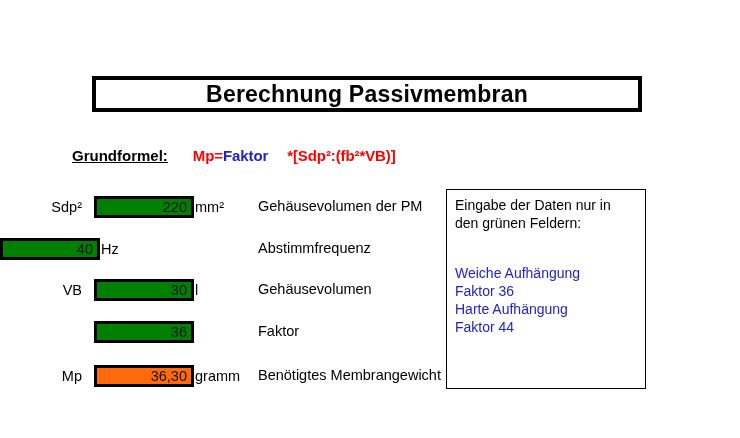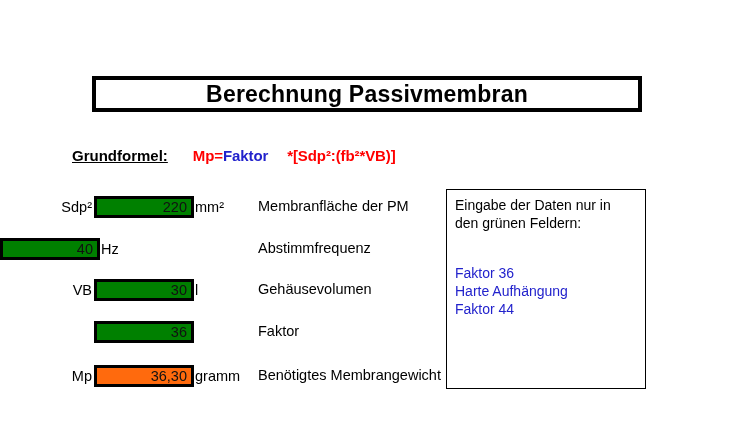--- a/index.html
+++ b/index.html
@@ -63,21 +63,21 @@
     position: absolute;
     left: 0;
     height: 26px;
     display: flex;
     align-items: center;
     font-size: 14.5px;
   }
   .row-label {
     width: 94px;
     text-align: right;
-    padding-right: 2px;
+    padding-right: 12px;
     box-sizing: border-box;
     white-space: nowrap;
   }
   .value-box {
     width: 100px;
     height: 22px;
     border: 3px solid #000000;
     box-sizing: border-box;
     display: flex;
     align-items: center;
@@ -137,21 +137,21 @@
   <span class="f-seg f-red">Mp=</span>
   <span class="f-seg f-blue">Faktor</span>
   <span class="f-seg f-red">*[Sdp²:(fb²*VB)]</span>
 </div>
 
 <div class="calc-row" style="top:194px">
   <span class="row-label">Sdp²</span>
   <span class="value-box green">220</span>
   <span class="row-unit">mm²</span>
 </div>
-<div class="row-desc" style="top:198px">Membranfläche der PM</div>
+<div class="row-desc" style="top:198px">Gehäusevolumen der PM</div>
 
 <div class="calc-row" style="top:236px">
   <span class="value-box green">40</span>
   <span class="row-unit">Hz</span>
 </div>
 <div class="row-desc" style="top:240px">Abstimmfrequenz</div>
 
 <div class="calc-row" style="top:277px">
   <span class="row-label">VB</span>
   <span class="value-box green">30</span>
@@ -170,16 +170,17 @@
   <span class="row-label">Mp</span>
   <span class="value-box orange">36,30</span>
   <span class="row-unit">gramm</span>
 </div>
 <div class="row-desc" style="top:367px">Benötigtes Membrangewicht</div>
 
 <div id="info-box">
   <div class="info-line">Eingabe der Daten nur in</div>
   <div class="info-line">den grünen Feldern:</div>
   <div class="info-gap"></div>
+  <div class="info-blue">Weiche Aufhängung</div>
   <div class="info-blue">Faktor 36</div>
   <div class="info-blue">Harte Aufhängung</div>
   <div class="info-blue">Faktor 44</div>
 </div>
 
 </body></html>

